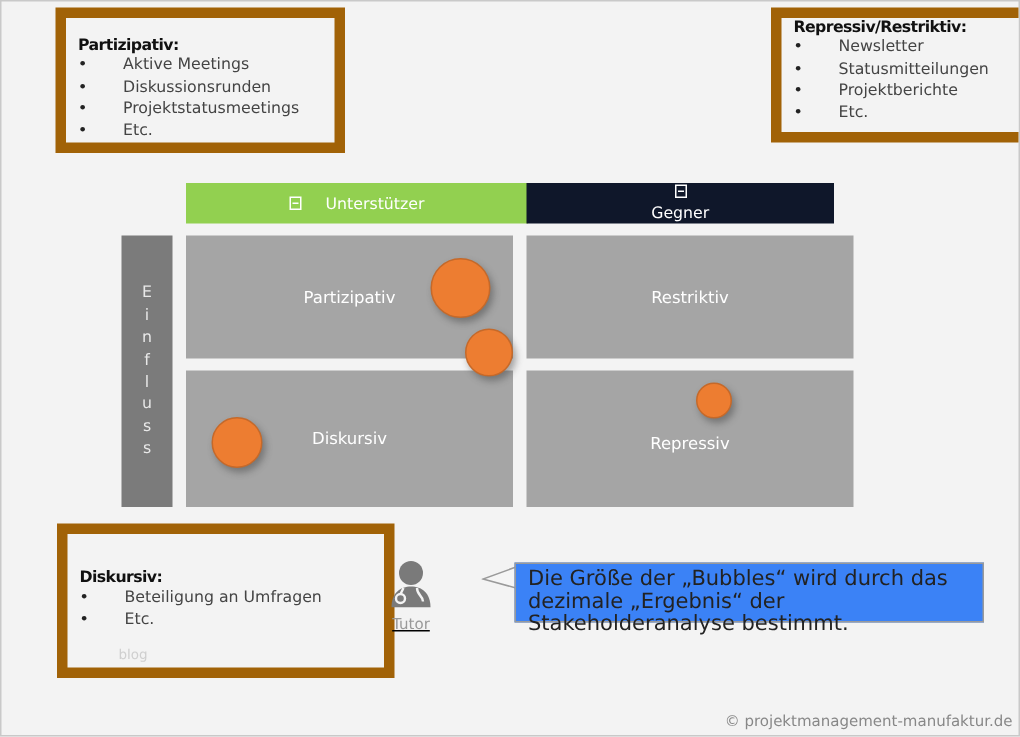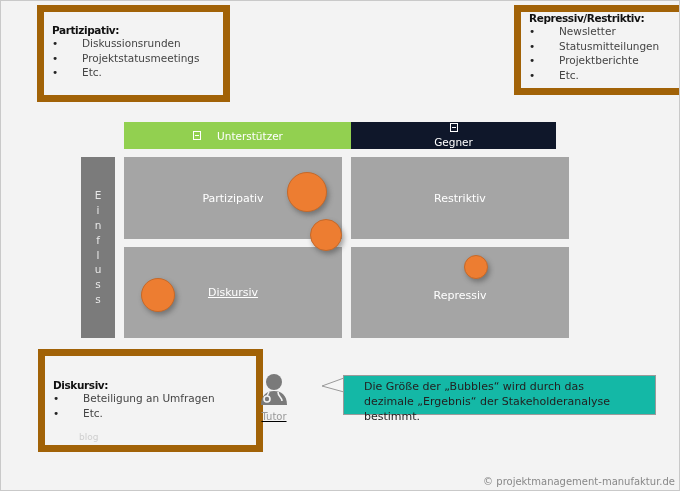--- a/index.html
+++ b/index.html
@@ -67,52 +67,53 @@
   #axis-einfluss span { line-height: 14.8px; }
   .quad {
     position: absolute;
     background: #a5a5a5;
     color: #fff;
     font-size: 11px;
     display: flex; align-items: center; justify-content: center;
   }
   #q-partizipativ { left: 123px; top: 156px; width: 218px; height: 82px; }
   #q-restriktiv { left: 350px; top: 156px; width: 218px; height: 82px; }
-  #q-diskursiv { left: 123px; top: 246px; width: 218px; height: 91px; text-decoration: underline; }
+  #q-diskursiv { left: 123px; top: 246px; width: 218px; height: 91px; }
   #q-repressiv { left: 350px; top: 246px; width: 218px; height: 91px; }
   .bubble {
     position: absolute;
     border-radius: 50%;
     background: #ed7d31;
     border: 1px solid #c5692a;
     box-shadow: 2px 3px 5px rgba(60,60,60,0.45);
   }
   .tutor {
     position: absolute; left: 252px; top: 372px; width: 42px; text-align: center; text-decoration: underline;
   }
   .tutor .label { font-size: 10px; color: #999; margin-top: 2px; }
   .callout {
     position: absolute; left: 342px; top: 374px; width: 313px; height: 40px;
-    background: #14b8a6; border: 1px solid #9a9a9a;
-    font-size: 11px; color: #222; padding: 3px 20px; line-height: 15px;
+    background: #3b82f6; border: 1px solid #9a9a9a;
+    font-size: 14px; color: #222; padding: 3px 8px; line-height: 15px;
   }
   .callout-tail {
     position: absolute; left: 320px; top: 376px;
   }
   .copyright {
     position: absolute; right: 4px; bottom: 3px;
     font-size: 10px; color: #888;
   }
 </style>
 </head>
 <body>
 
 <div class="note" id="note-partizipativ">
   <div class="title">Partizipativ:</div>
   <ul>
+    <li>Aktive Meetings</li>
     <li>Diskussionsrunden</li>
     <li>Projektstatusmeetings</li>
     <li>Etc.</li>
   </ul>
 </div>
 
 <div class="note" id="note-repressiv">
   <div class="title">Repressiv/Restriktiv:</div>
   <ul>
     <li>Newsletter</li>

